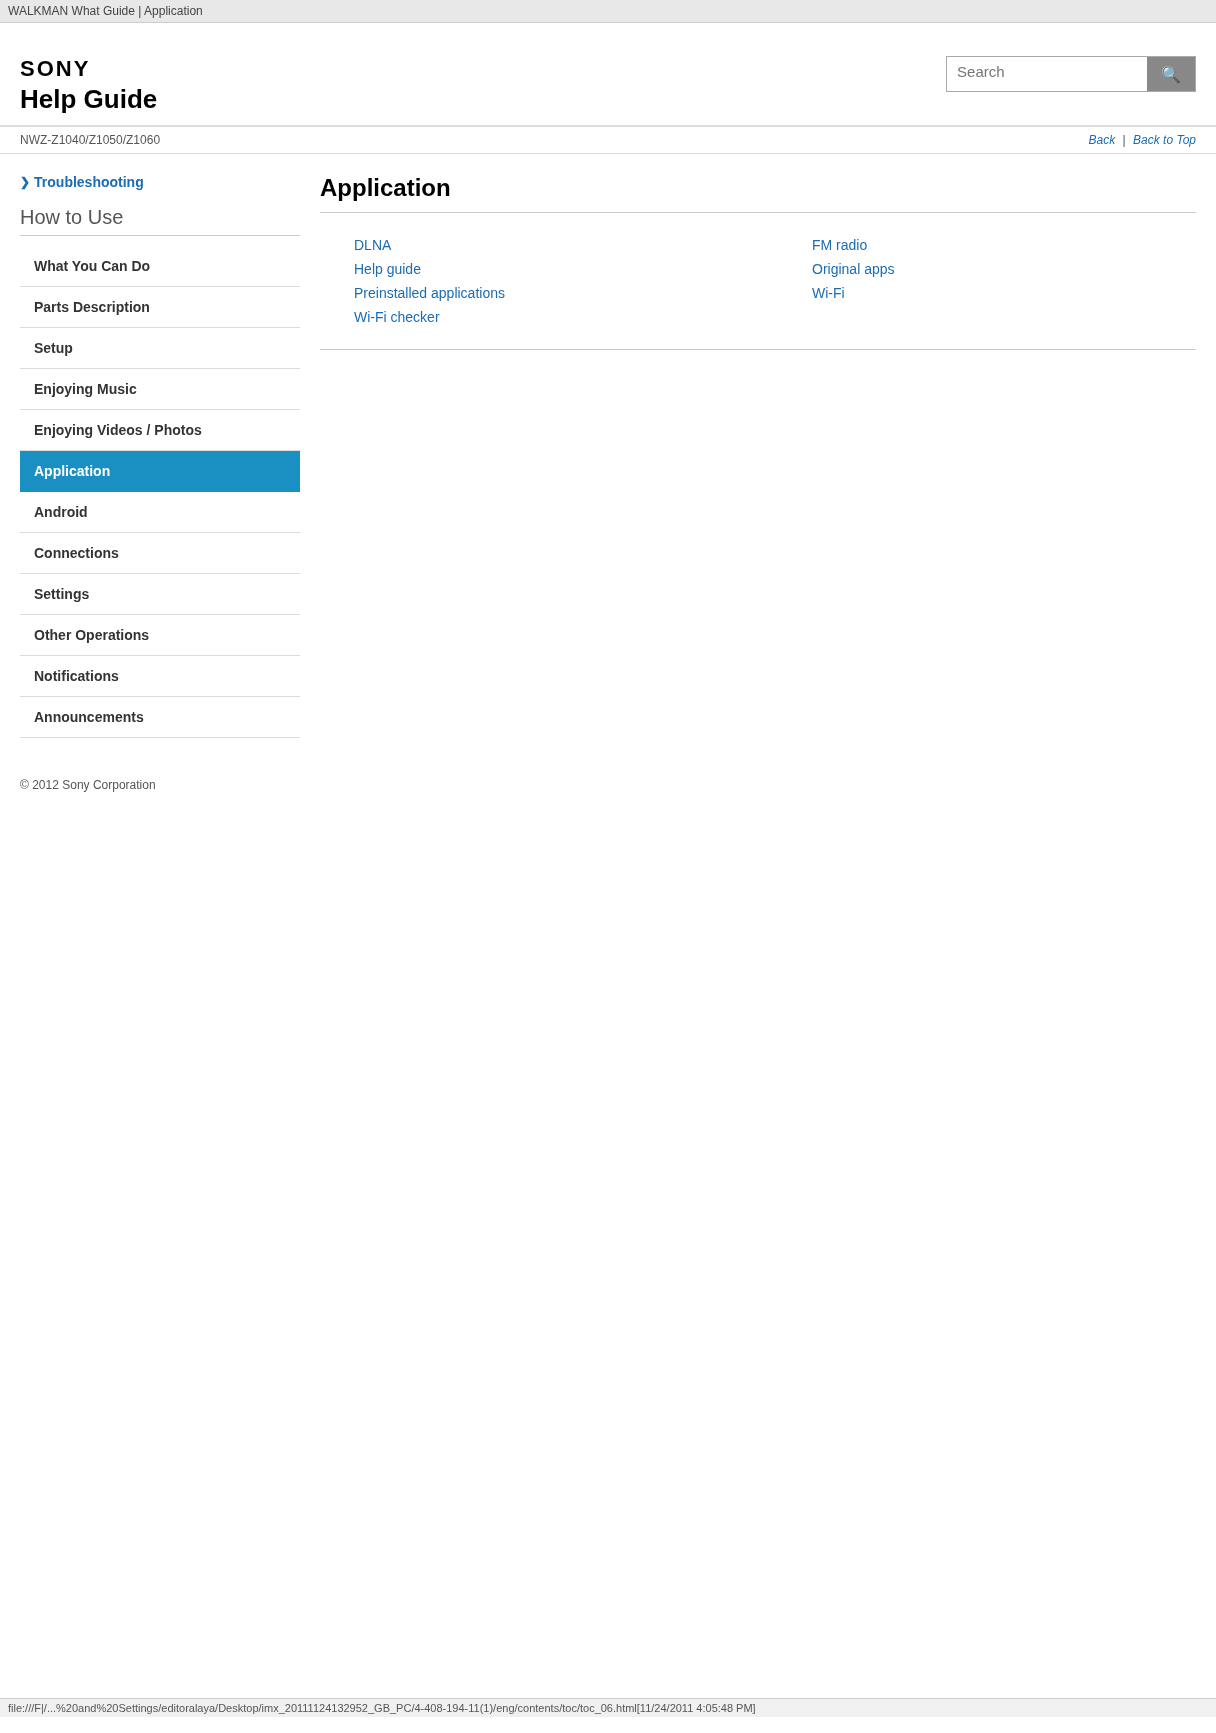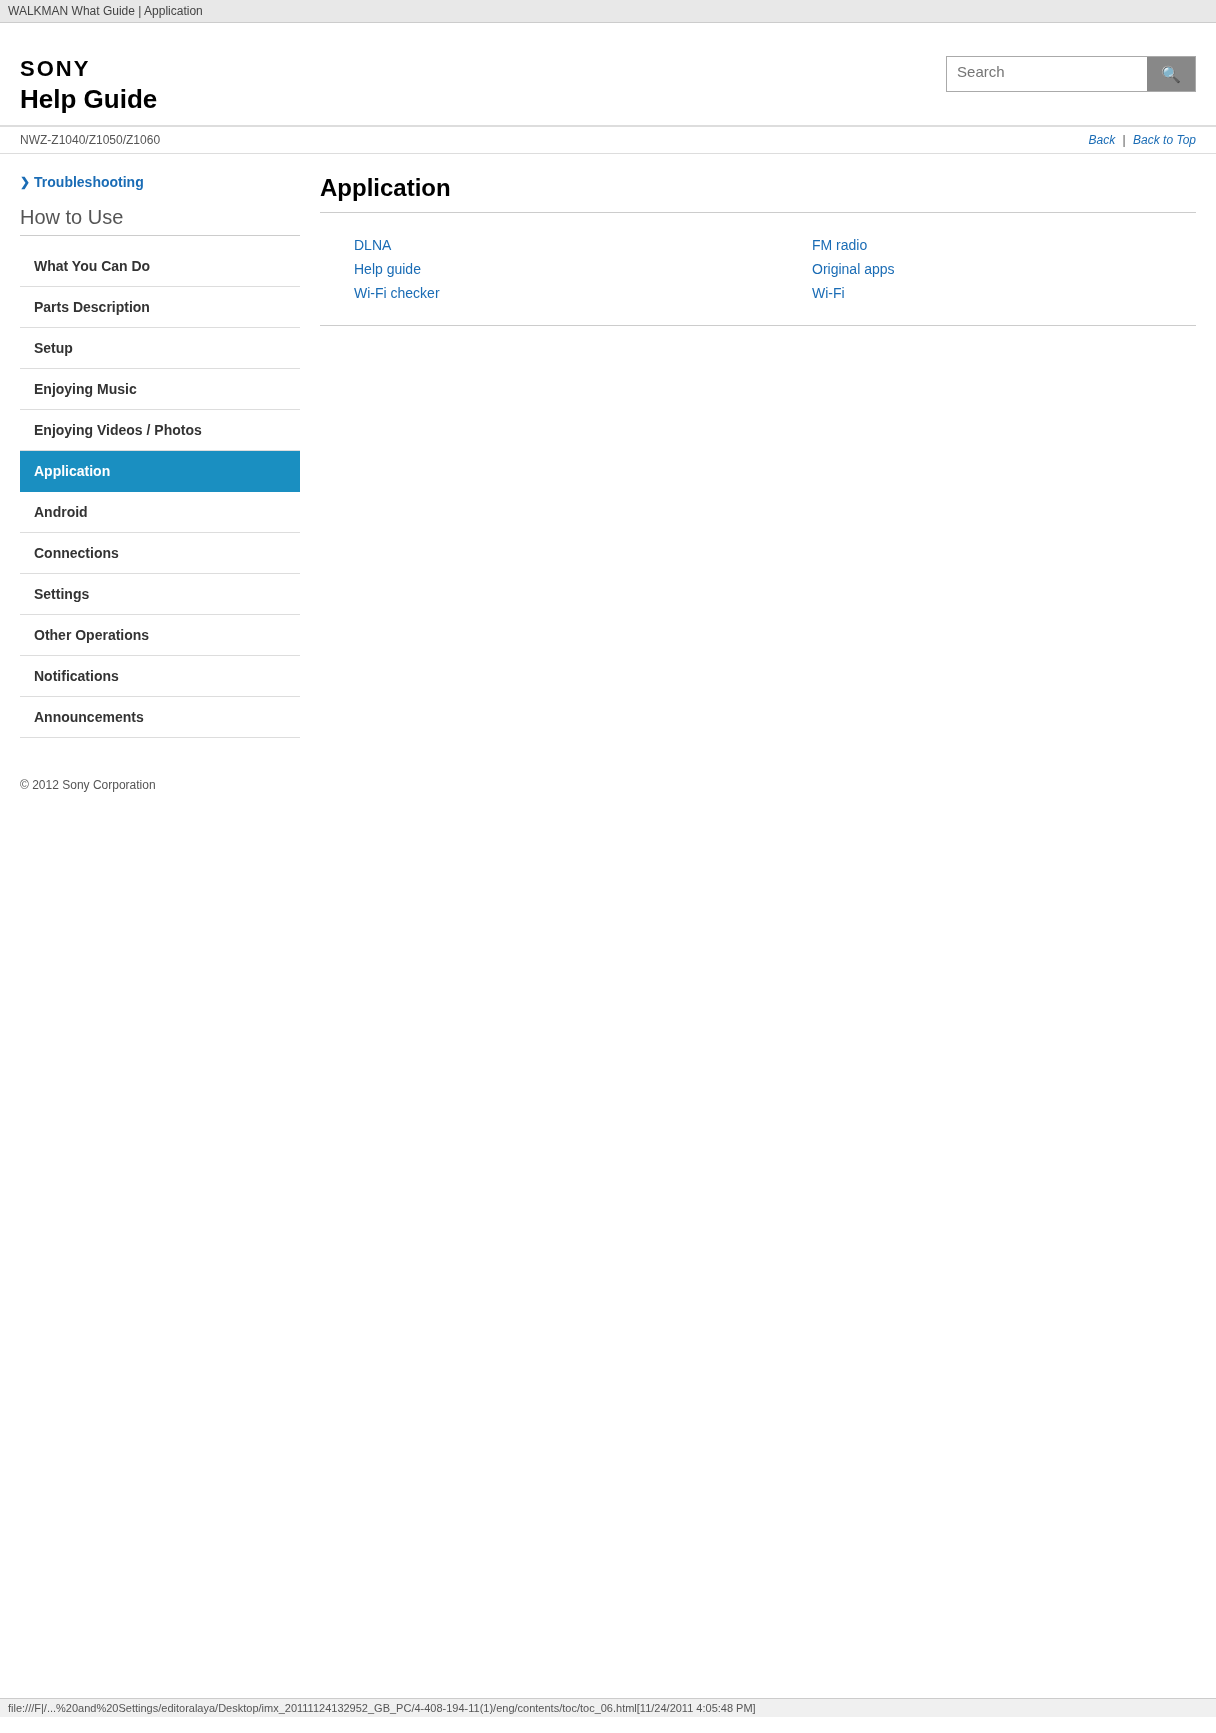--- a/index.html
+++ b/index.html
@@ -267,20 +267,21 @@
   </div>
 
   <div class="content">
     <div class="content-title">Application</div>
 
     <div class="content-links-grid">
 
       <div>
         <a href="#" class="content-link">DLNA</a>
         <a href="#" class="content-link">Help guide</a>
+        <a href="#" class="content-link">Preinstalled applications</a>
         <a href="#" class="content-link">Wi-Fi checker</a>
       </div>
 
       <div>
         <a href="#" class="content-link">FM radio</a>
         <a href="#" class="content-link">Original apps</a>
         <a href="#" class="content-link">Wi-Fi</a>
       </div>
     </div>
 

